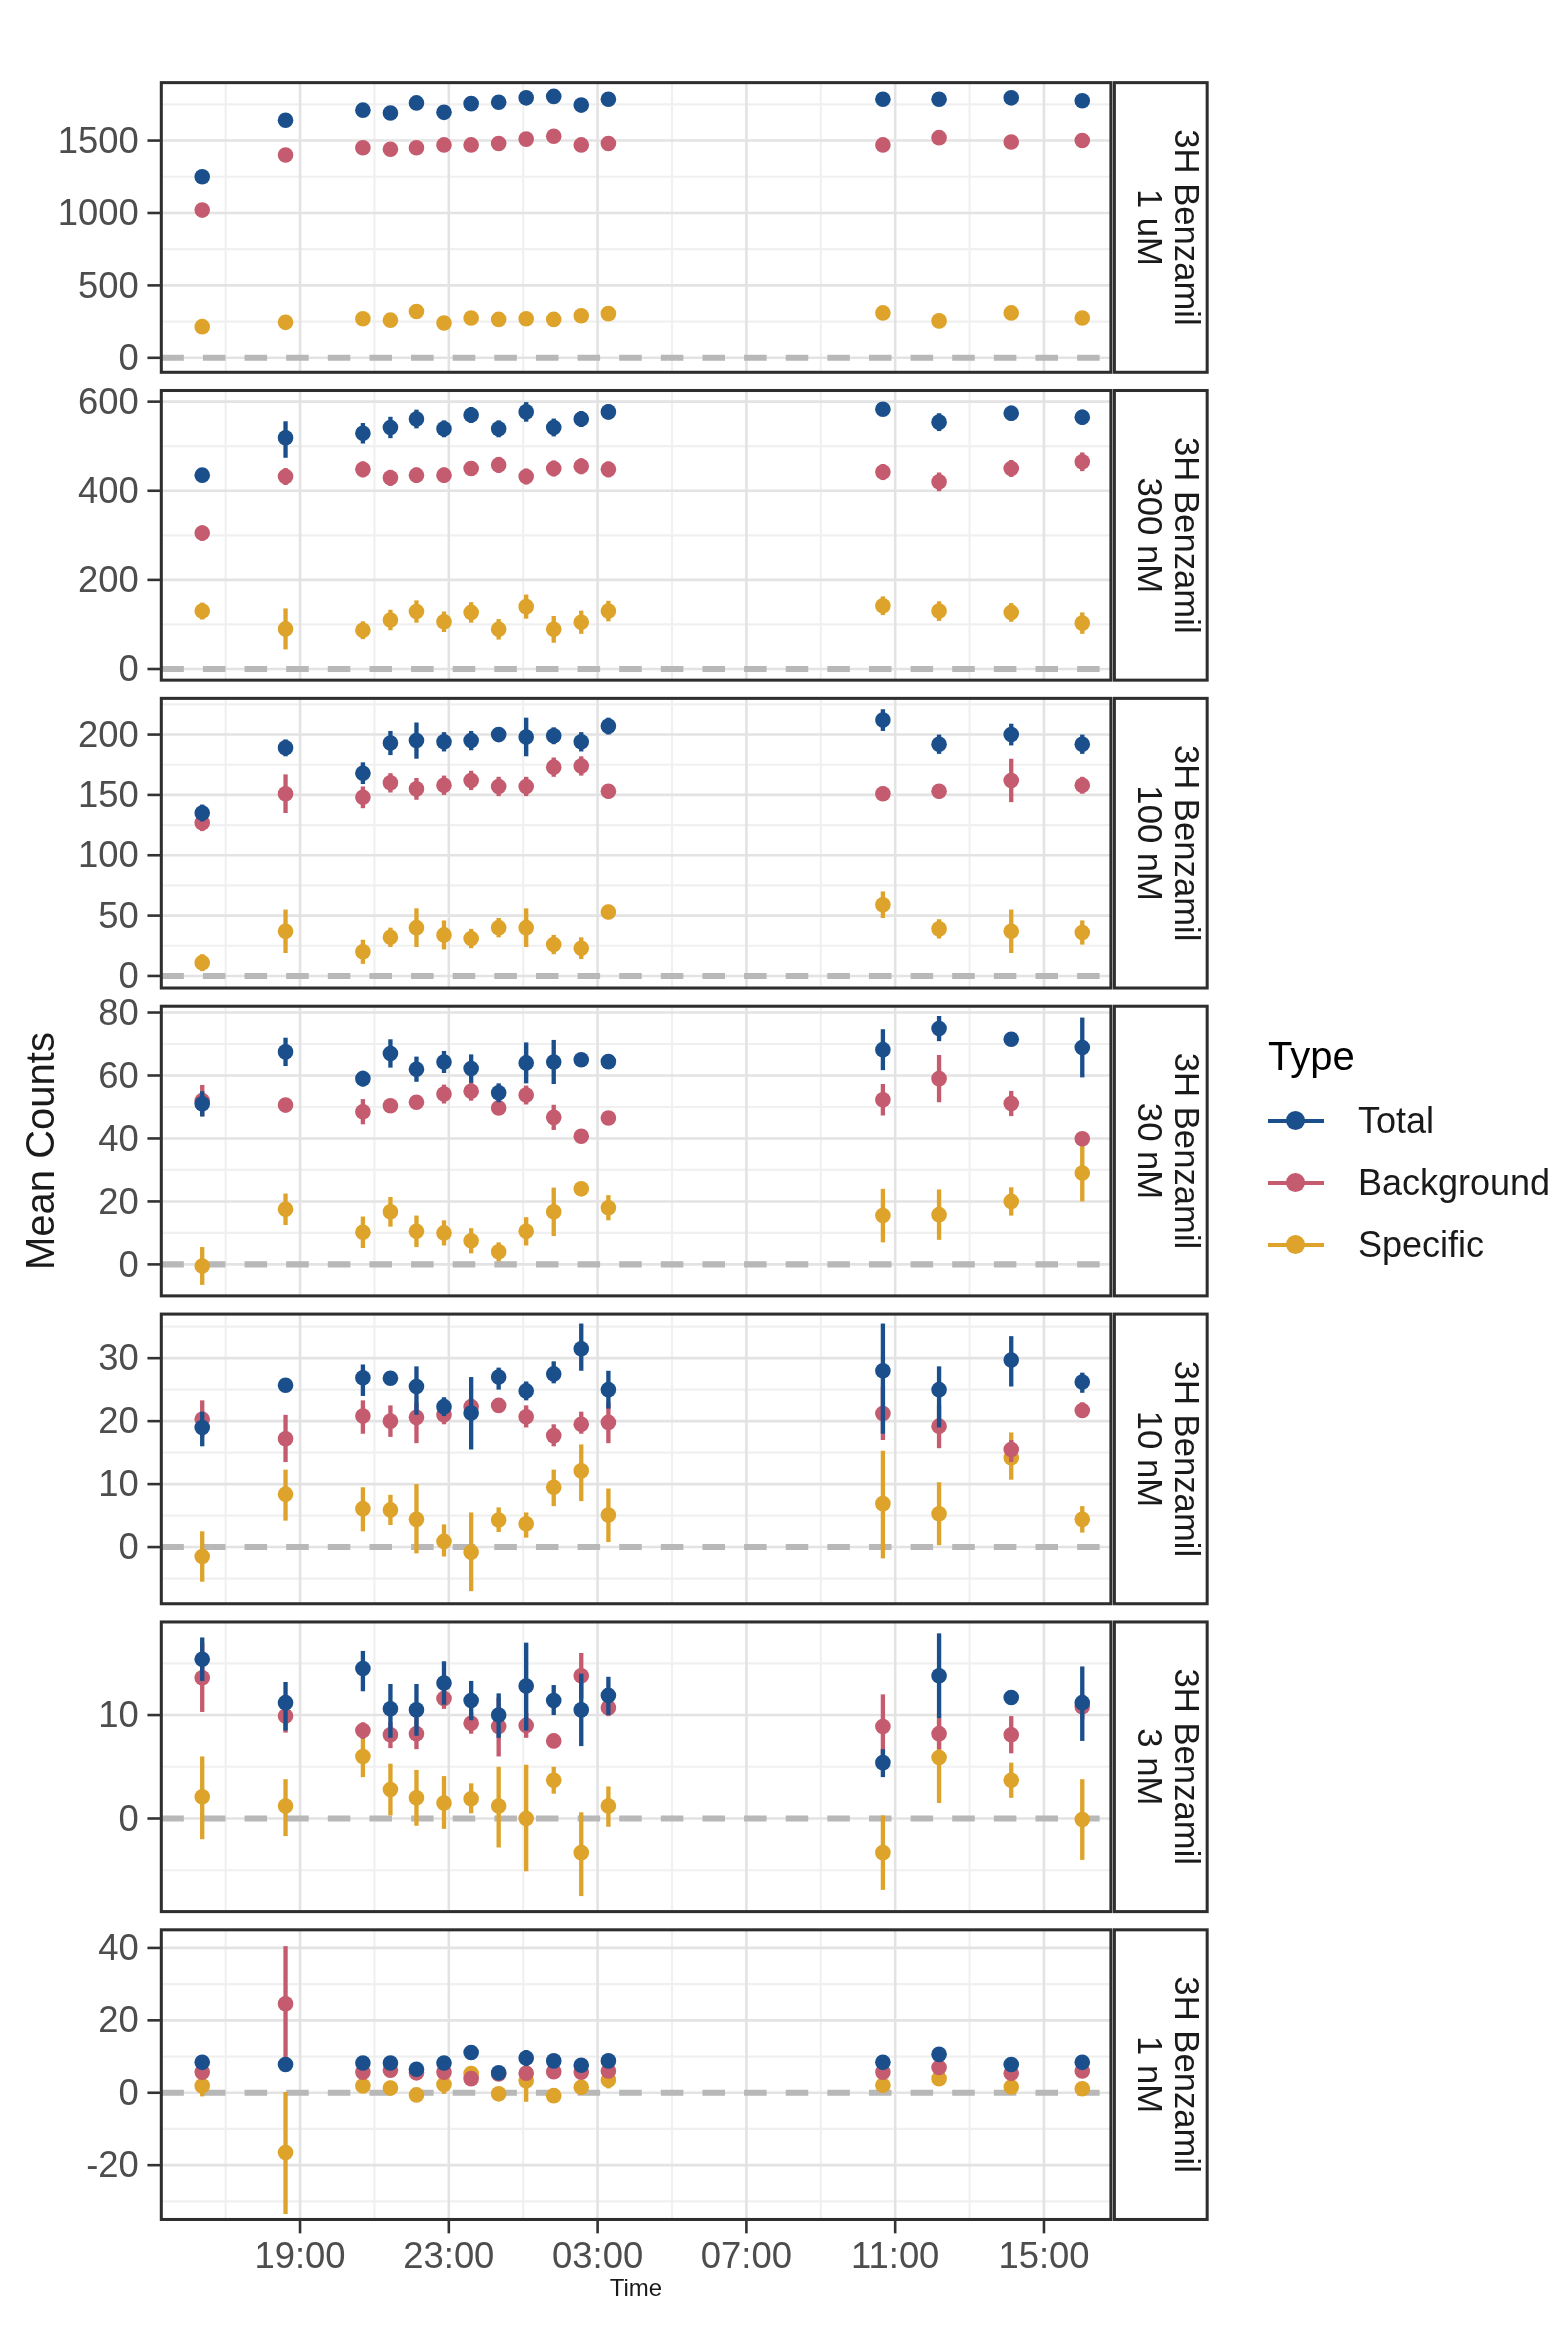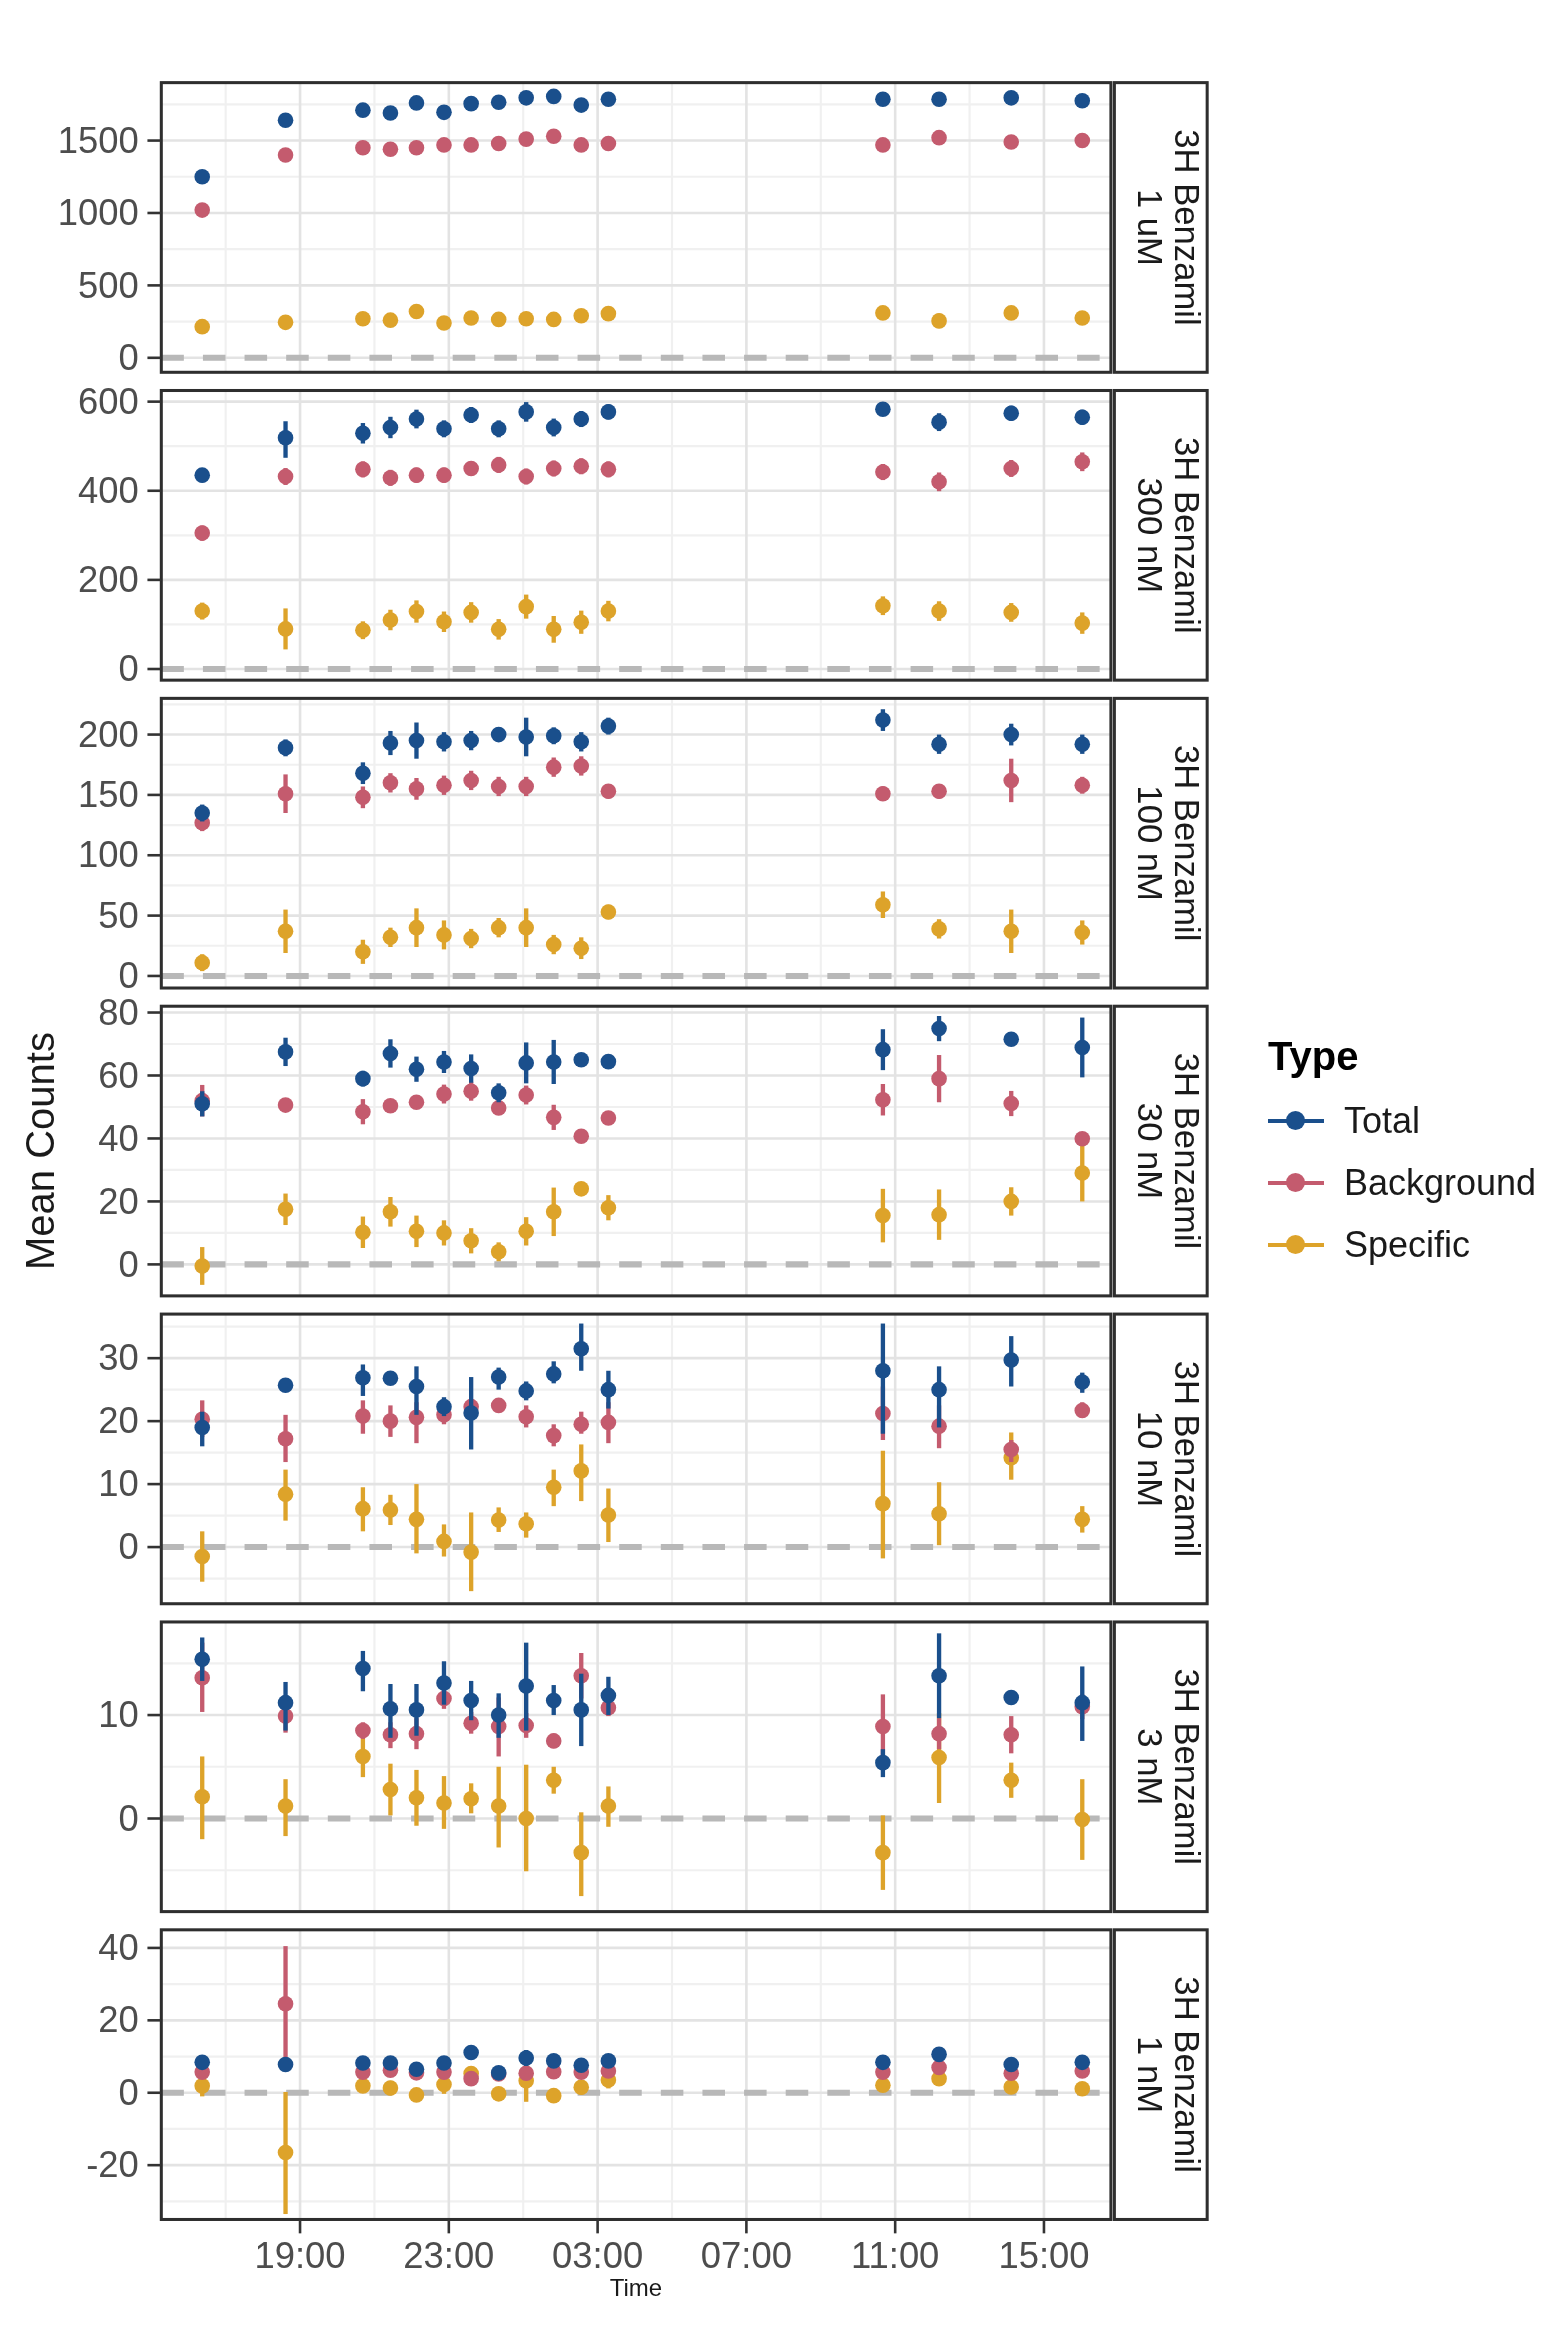--- a/index.html
+++ b/index.html
@@ -5,26 +5,26 @@
   html,body{margin:0;padding:0;background:#ffffff;}
   #page{position:relative;width:1561px;height:2342px;background:#ffffff;overflow:hidden;
         font-family:"Liberation Sans","DejaVu Sans",sans-serif;}
   #chart{position:absolute;left:0;top:0;}
   .chart-title{position:absolute;left:159px;top:19px;font-size:49px;color:#000000;white-space:nowrap;}
   .x-axis-title{position:absolute;left:161px;top:2274px;width:950px;text-align:center;
                 font-size:24px;color:#1a1a1a;}
   .y-axis-title{position:absolute;left:40px;top:1151px;transform:translate(-50%,-50%) rotate(-90deg);
                 font-size:40px;color:#1a1a1a;white-space:nowrap;}
   .legend{position:absolute;left:1268px;top:1034px;}
-  .legend-title{font-size:40px;color:#000000;margin-bottom:22.6px;font-weight:bold;}
+  .legend-title{font-size:40px;color:#000000;margin-bottom:22.6px;}
   .legend-item{display:flex;align-items:center;height:38px;margin-bottom:24px;}
   .legend-key{position:relative;width:56px;height:38px;flex:0 0 auto;}
   .lk-line{position:absolute;left:0;top:17px;width:56px;height:4.3px;}
   .lk-dot{position:absolute;left:18px;top:9.5px;width:19px;height:19px;border-radius:50%;}
-  .legend-label{margin-left:20px;font-size:36px;color:#1a1a1a;white-space:nowrap;}
+  .legend-label{margin-left:34px;font-size:36px;color:#1a1a1a;white-space:nowrap;}
   svg text{font-family:"Liberation Sans","DejaVu Sans",sans-serif;}
 </style>
 </head>
 <body>
 
 <div id="page">
   <svg id="chart" width="1561" height="2342" viewBox="0 0 1800 2700">
       <rect x="186" y="95" width="1095" height="334" fill="#ffffff"></rect>
       <line x1="260.20094007050534" x2="260.20094007050534" y1="95" y2="429" stroke="#f0f0f0" stroke-width="2.5"></line>
       <line x1="431.7638072855465" x2="431.7638072855465" y1="95" y2="429" stroke="#f0f0f0" stroke-width="2.5"></line>

